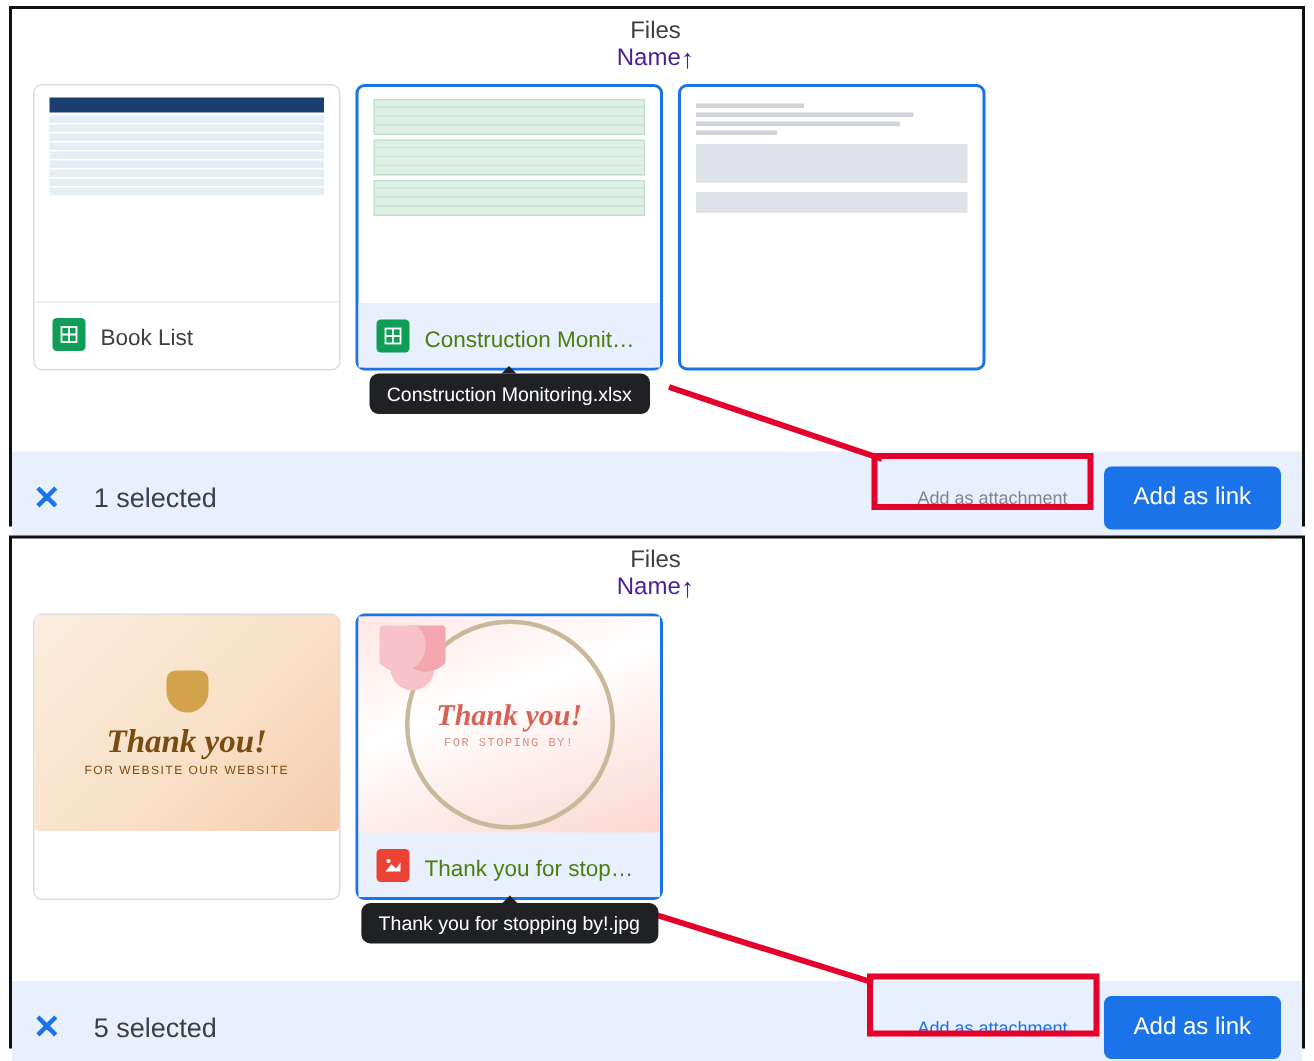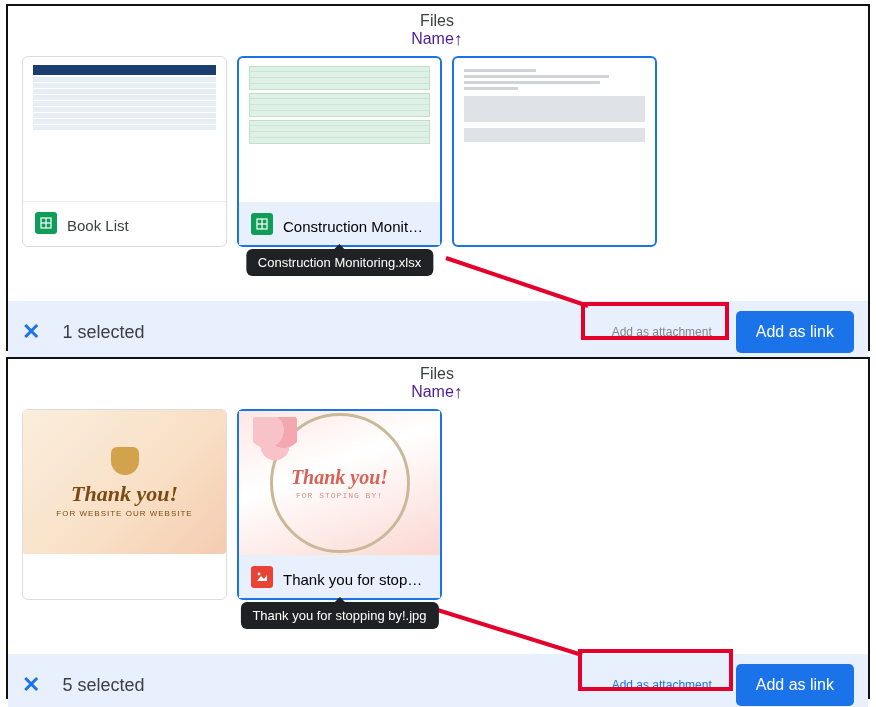--- a/index.html
+++ b/index.html
@@ -8,21 +8,21 @@
   .panel { border: 2px solid #111; margin-bottom: 6px; position: relative; background: #fff; }
   .panel-header { display: flex; align-items: center; justify-content: space-between; padding: 6px 14px 2px 12px; font-size: 16px; color: #3c4043; flex-direction: column; }
   .sort-wrap { display: flex; align-items: center; gap: 0; color: #4c1d95; }
   .arrow-up { font-size: 18px; line-height: 1; }
   .file-grid { display: flex; gap: 10px; padding: 6px 14px 0px 14px; }
   .file-card { width: 205px; border: 1px solid #dadce0; border-radius: 6px; overflow: visible; background: #fff; position: relative; }
   .file-card.selected { border: 2px solid #1a73e8; }
   .thumb { height: 144px; display:flex; align-items:flex-start; justify-content:center; padding: 8px 10px 0 10px; }
   .thumb.image { padding:0; align-items:center; }
   .caption { display:flex; align-items:flex-end; gap:10px; padding: 10px 12px; border-top:1px solid #eee; font-size:15px; color:#3c4043; }
-  .file-card.selected .caption { background:#e8f0fe; color:#000000; }
+  .file-card.selected .caption { background:#e8f0fe; color:#4d7c0f; }
   .caption .fname { white-space: nowrap; overflow:hidden; text-overflow:ellipsis; }
   .sheet-icon { width:22px; height:22px; background:#0f9d58; border-radius:3px; display:flex; align-items:center; justify-content:center; color:#fff; font-size:12px; flex:0 0 22px; }
   .sheet-icon svg { display:block; }
   .image-icon { width:22px; height:22px; background:#ea4335; border-radius:3px; display:flex; align-items:center; justify-content:center; flex:0 0 22px; }
   .tooltip { position:absolute; top: calc(100% + 4px); left:50%; transform:translateX(-50%); background:#202124; color:#fff; font-size:13px; padding:6px 12px; border-radius:6px; white-space:nowrap; z-index:5; }
   .tooltip::before { content:''; position:absolute; top:-5px; left:50%; transform:translateX(-50%); border:5px solid transparent; border-bottom-color:#202124; border-top:none; }
 
   .spacer { height: 54px; }
   .bottom-bar { display:flex; align-items:center; justify-content:space-between; padding:10px 14px; background:#e8f0fe; }
   .bb-left { display:flex; align-items:center; gap:22px; color:#3c4043; font-size:18px; }

